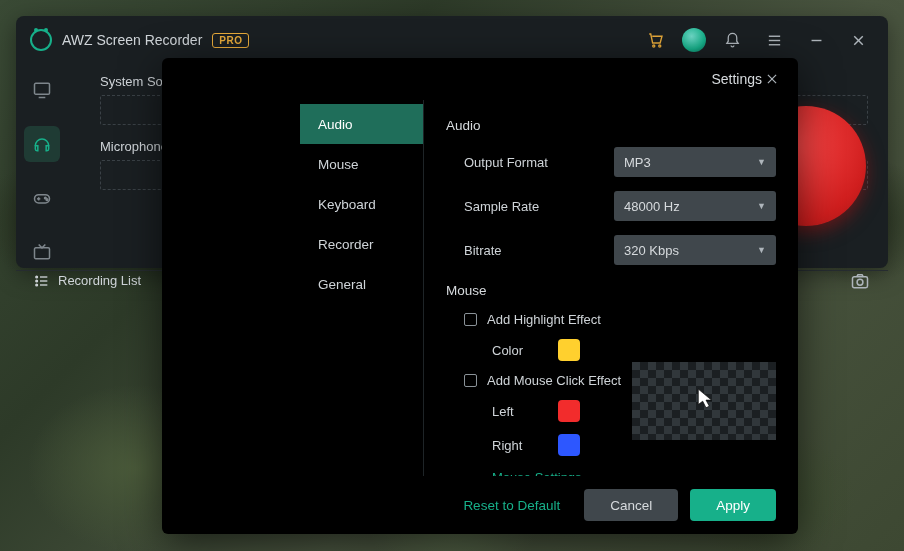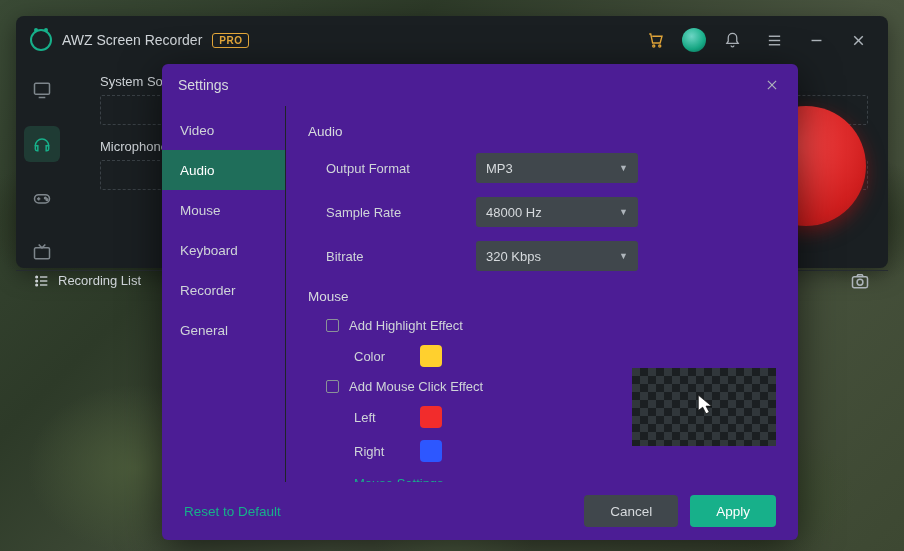--- a/index.html
+++ b/index.html
@@ -39,21 +39,21 @@
 .field-bar { height: 30px; border: 1px dashed #3a4146; margin-left: 32px; margin-right: 20px; border-radius: 2px; }
 
 .record-area { position: absolute; right: 12px; top: 42px; width: 140px; display: flex; align-items: center; justify-content: center; }
 .record-button { width: 120px; height: 120px; border-radius: 50%; background: radial-gradient(circle at 38% 32%, #ff4b4b, #d01e1e 70%, #a01515); box-shadow: 0 6px 18px rgba(180,20,20,0.5); cursor: pointer; }
 
 .app-footer { height: 38px; display: flex; align-items: center; justify-content: space-between; padding: 0 18px; border-top: 1px solid #262c30; }
 .rec-list { display: flex; align-items: flex-start; gap: 8px; color: #cfd4d8; font-size: 13px; cursor: pointer; }
 .camera-icon { color: #aeb5bb; cursor: pointer; }
 
 
-.settings-dialog { position: absolute; top: 64px; left: 162px; width: 636px; height: 476px; background: #4c1d95; border-radius: 6px; box-shadow: 0 10px 40px rgba(0,0,0,0.6); display: flex; flex-direction: column; }
+.settings-dialog { position: absolute; top: 58px; left: 162px; width: 636px; height: 476px; background: #000000; border-radius: 6px; box-shadow: 0 10px 40px rgba(0,0,0,0.6); display: flex; flex-direction: column; align-items: flex-end; }
 .dialog-header { height: 42px; display: flex; align-items: center; justify-content: space-between; padding: 0 16px; }
 .dialog-title { color: #d6dadd; font-size: 14px; }
 .dialog-close { color: #aeb5bb; cursor: pointer; width: 20px; height: 20px; display: flex; align-items: center; justify-content: center; }
 .dialog-body { flex: 1; display: flex; overflow: hidden; }
 
 .settings-sidebar { width: 124px; border-right: 1px solid #1e2427; display: flex; flex-direction: column; padding-top: 4px; }
 .settings-tab { height: 40px; display: flex; align-items: center; padding-left: 18px; color: #cfd4d8; font-size: 13.5px; cursor: pointer; }
 .settings-tab.active { background: #1f6e5a; color: #fff; }
 
 .settings-content { flex: 1; padding: 12px 22px 0 22px; overflow-y: auto; position: relative; }
@@ -207,23 +207,20 @@
     <div class="dialog-close">
       <svg width="14" height="14" viewBox="0 0 24 24" fill="none" stroke="currentColor" stroke-width="2">
           <line x1="5" y1="5" x2="19" y2="19"></line>
           <line x1="19" y1="5" x2="5" y2="19"></line>
         </svg>
     </div>
   </div>
 
   <div class="dialog-body">
     <div class="settings-sidebar">
-      <div class="settings-tab">
-          <span>Video</span>
-        </div>
       <div class="settings-tab active">
           <span>Audio</span>
         </div>
       <div class="settings-tab">
           <span>Mouse</span>
         </div>
       <div class="settings-tab">
           <span>Keyboard</span>
         </div>
       <div class="settings-tab">

